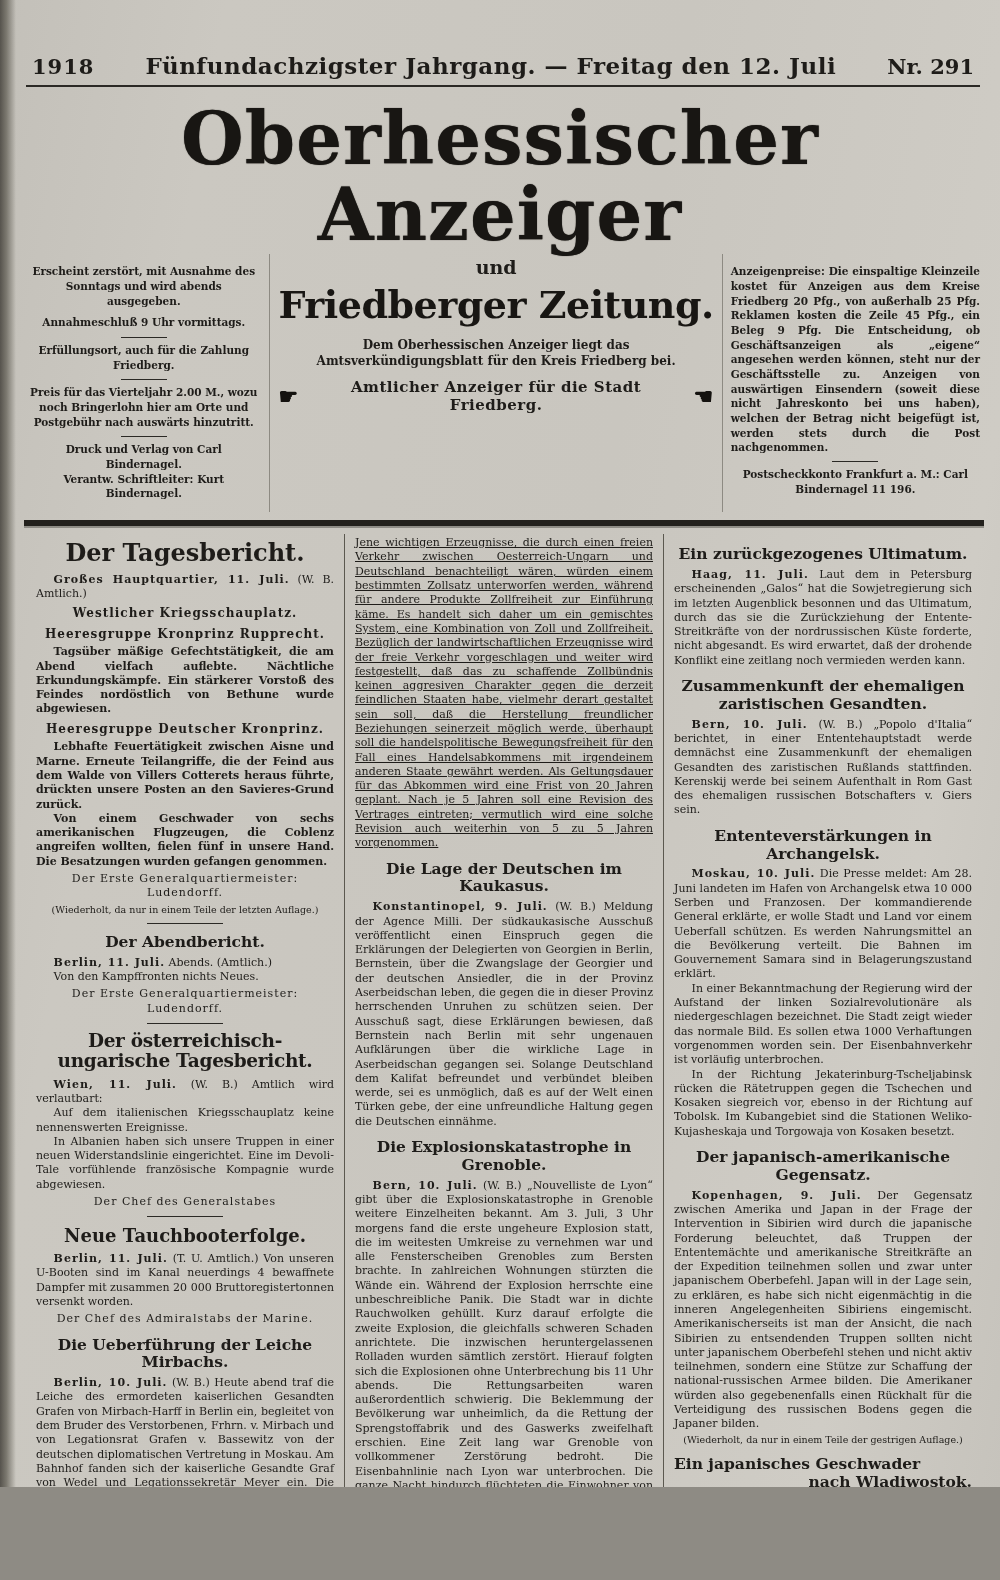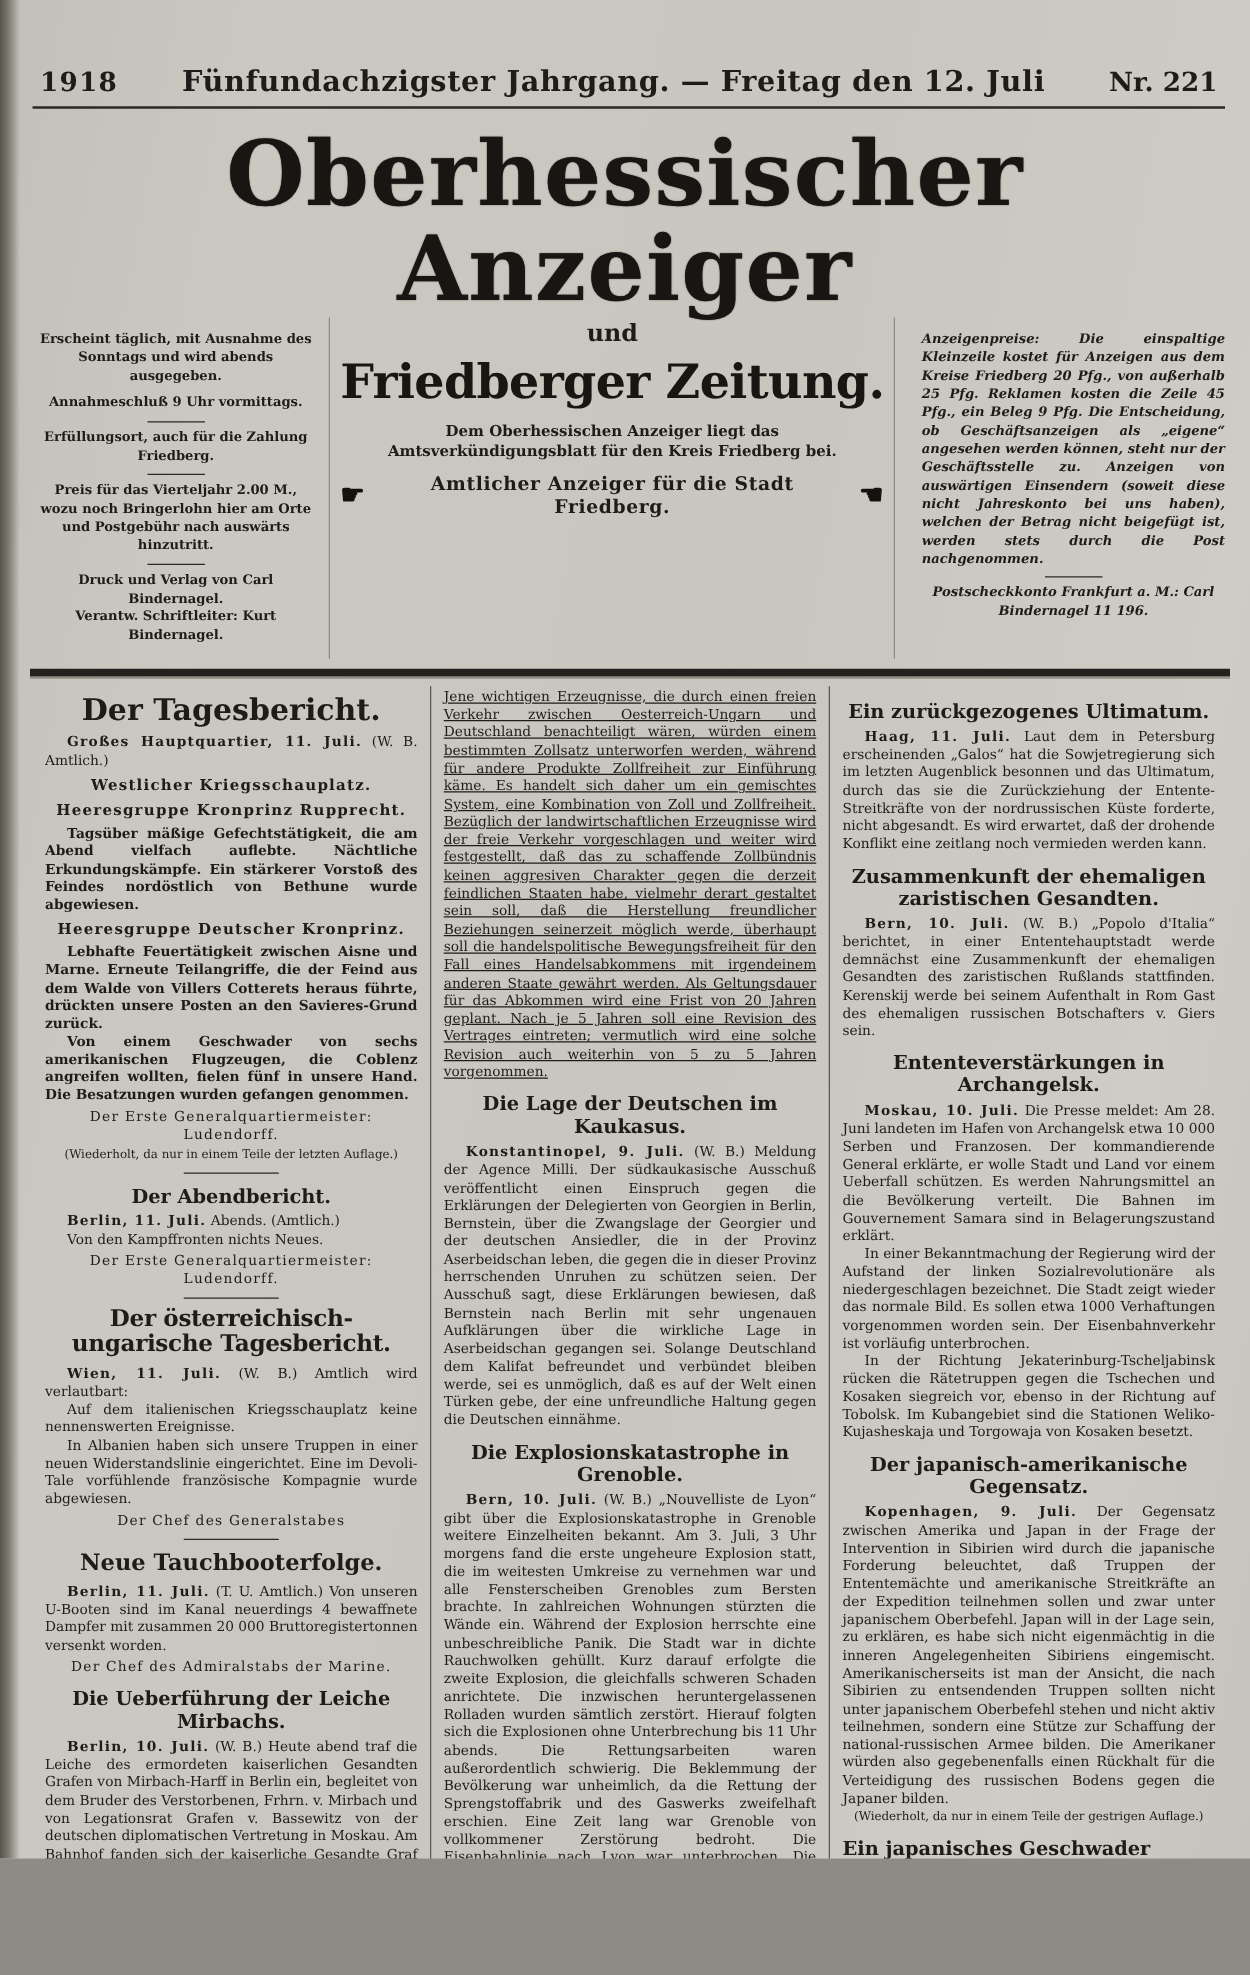--- a/index.html
+++ b/index.html
@@ -40,21 +40,21 @@
   }
   .mh-left{width:26%;padding:10px 10px 4px 2px;font-size:10.5px;font-weight:bold;line-height:1.4;border-right:1px solid #8d8a82;}
   .mh-left p{margin:0 0 7px 0;text-align:center;white-space:pre-line;}
   .mh-dash{width:46px;border-top:1px solid #2b2925;margin:5px auto;}
   .mh-center{width:46%;padding:0 8px;text-align:center;}
   .mh-und{font-size:19px;font-weight:bold;margin-top:2px;}
   .mh-sub-title{font-size:38px;font-weight:bold;white-space:nowrap;letter-spacing:-.5px;margin:4px 0 10px 0;color:#181613;}
   .mh-note{font-size:12px;font-weight:bold;line-height:1.35;margin:0 4px 8px 4px;}
   .mh-amtlich{font-size:15px;font-weight:bold;letter-spacing:.5px;display:flex;align-items:center;justify-content:center;gap:10px;}
   .hand{font-size:22px;line-height:1;color:#14120f;}
-  .mh-right{width:28%;padding:10px 2px 4px 21px;font-size:10.5px;font-weight:bold;line-height:1.4;border-left:1px solid #8d8a82;font-style:italic;}
+  .mh-right{width:28%;padding:10px 2px 4px 8px;font-size:10.5px;font-weight:bold;line-height:1.4;border-left:1px solid #8d8a82;}
   .mh-right p{margin:0 0 6px 0;text-align:justify;}
   .mh-right .konto{text-align:center;}
   
   .thick-rule{height:6px;background:#23211d;margin:8px 16px 0 24px;box-shadow:0 2px 0 rgba(35,33,29,.35);}
   
   .columns{display:flex;margin:8px 18px 0 26px;}
   .col{width:33.33%;padding:2px 10px 0 10px;font-size:11px;line-height:1.3;}
   .col + .col{border-left:1px solid #5b584f;}
   .b-display{font-size:24px;font-weight:bold;text-align:center;margin:4px 0 6px 0;line-height:1.1;}
   .b-display.small{font-size:18.5px;letter-spacing:-.3px;}
@@ -73,28 +73,28 @@
 </style>
 </head>
 <body>
 
 <div id="page">
   <div id="scan-edge"></div>
 
   <div class="topline">
     <span class="yr">1918</span>
     <span class="ed">Fünfundachzigster Jahrgang. — Freitag den 12. Juli</span>
-    <span class="no">Nr. 221</span>
+    <span class="no">Nr. 291</span>
   </div>
 
   <div class="main-title">Oberhessischer Anzeiger</div>
 
   <div class="masthead">
     <div class="mh-left">
-      <p>Erscheint täglich, mit Ausnahme des Sonntags und wird abends ausgegeben.</p>
+      <p>Erscheint zerstört, mit Ausnahme des Sonntags und wird abends ausgegeben.</p>
       <p>Annahmeschluß 9 Uhr vormittags.</p>
       <div class="mh-dash"></div>
       <p>Erfüllungsort, auch für die Zahlung Friedberg.</p>
       <div class="mh-dash"></div>
       <p>Preis für das Vierteljahr 2.00 M., wozu noch Bringerlohn hier am Orte und Postgebühr nach auswärts hinzutritt.</p>
       <div class="mh-dash"></div>
       <p>Druck und Verlag von Carl Bindernagel.
 Verantw. Schriftleiter: Kurt Bindernagel.</p>
     </div>
     <div class="mh-center">

